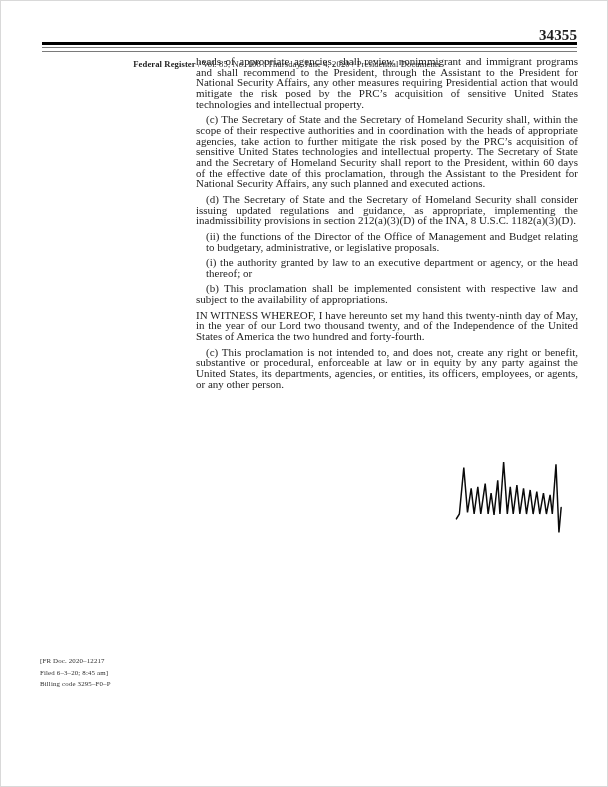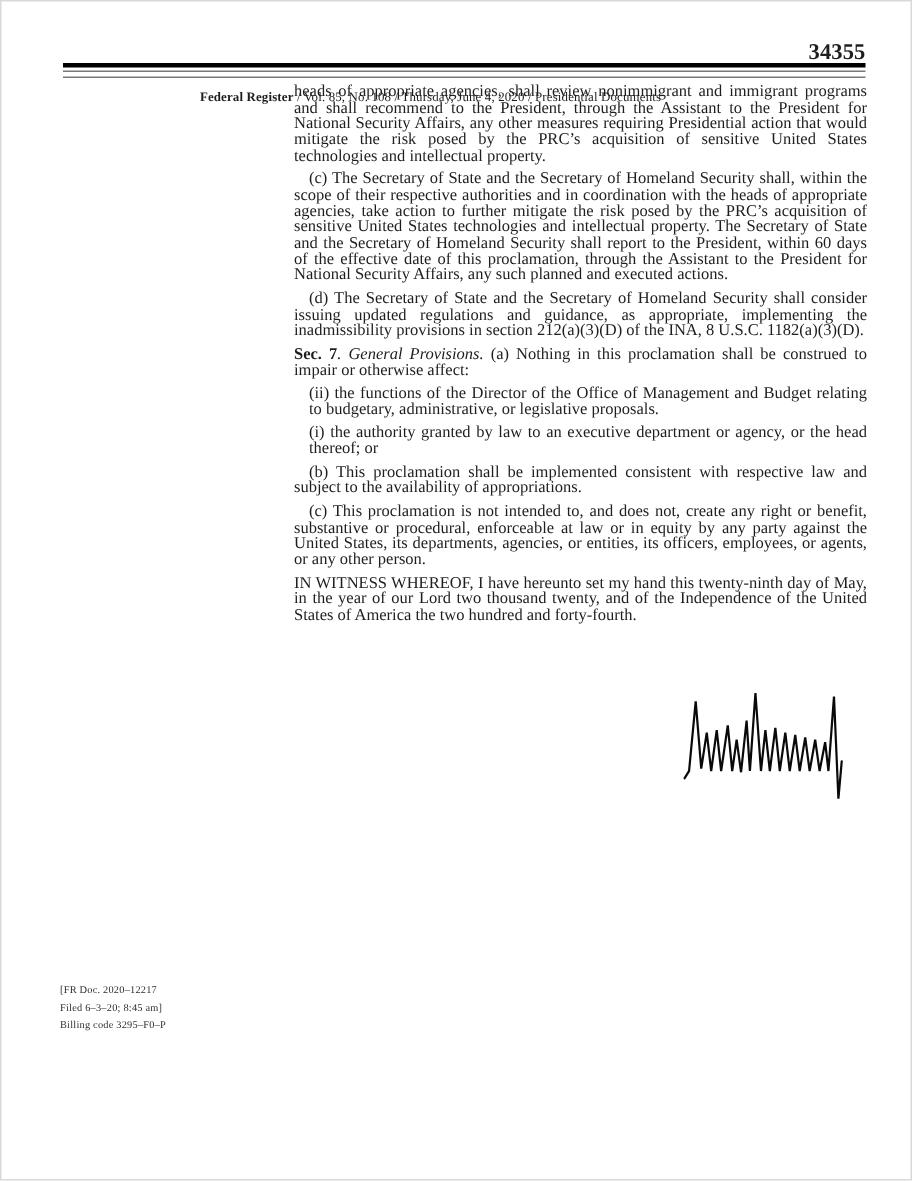--- a/index.html
+++ b/index.html
@@ -70,26 +70,25 @@
   </div>
   <div class="rules">
     <div class="rule-thick"></div>
     <div class="rule-double"></div>
   </div>
 
   <div class="body-col">
       <p class="para continuation">heads of appropriate agencies, shall review nonimmigrant and immigrant programs and shall recommend to the President, through the Assistant to the President for National Security Affairs, any other measures requiring Presidential action that would mitigate the risk posed by the PRC’s acquisition of sensitive United States technologies and intellectual property.</p>
       <p class="para indent">(c) The Secretary of State and the Secretary of Homeland Security shall, within the scope of their respective authorities and in coordination with the heads of appropriate agencies, take action to further mitigate the risk posed by the PRC’s acquisition of sensitive United States technologies and intellectual property. The Secretary of State and the Secretary of Homeland Security shall report to the President, within 60 days of the effective date of this proclamation, through the Assistant to the President for National Security Affairs, any such planned and executed actions.</p>
       <p class="para indent">(d) The Secretary of State and the Secretary of Homeland Security shall consider issuing updated regulations and guidance, as appropriate, implementing the inadmissibility provisions in section 212(a)(3)(D) of the INA, 8 U.S.C. 1182(a)(3)(D).</p>
-      <p class="para section"><b>Sec. 7</b><i>. General Provisions.</i> (a) Nothing in this proclamation shall be construed to impair or otherwise affect:</p>
       <p class="para subitem">(ii) the functions of the Director of the Office of Management and Budget relating to budgetary, administrative, or legislative proposals.</p>
       <p class="para subitem">(i) the authority granted by law to an executive department or agency, or the head thereof; or</p>
       <p class="para indent">(b) This proclamation shall be implemented consistent with respective law and subject to the availability of appropriations.</p>
+      <p class="para flush">IN WITNESS WHEREOF, I have hereunto set my hand this twenty-ninth day of May, in the year of our Lord two thousand twenty, and of the Independence of the United States of America the two hundred and forty-fourth.</p>
       <p class="para indent">(c) This proclamation is not intended to, and does not, create any right or benefit, substantive or procedural, enforceable at law or in equity by any party against the United States, its departments, agencies, or entities, its officers, employees, or agents, or any other person.</p>
-      <p class="para flush">IN WITNESS WHEREOF, I have hereunto set my hand this twenty-ninth day of May, in the year of our Lord two thousand twenty, and of the Independence of the United States of America the two hundred and forty-fourth.</p>
     </div>
 
   <div class="signature">
     <svg viewBox="0 0 160 100" preserveAspectRatio="none">
       <path d="M6,76 L10,70 L16,12 L21,68 L26,38 L30,70 L35,36 L39,70 L45,32 L49,70
                L53,44 L57,71 L62,28 L65,70 L70,5 L75,70 L79,36 L83,70 L88,34 L92,70
                L97,38 L101,70 L106,40 L110,70 L115,42 L119,70 L124,44 L128,70
                L133,46 L136,70 L141,8 L145,93 L148,62" fill="none" stroke="#0a0a0a" stroke-width="2" stroke-linejoin="miter" stroke-linecap="round"></path>
     </svg>
   </div>

